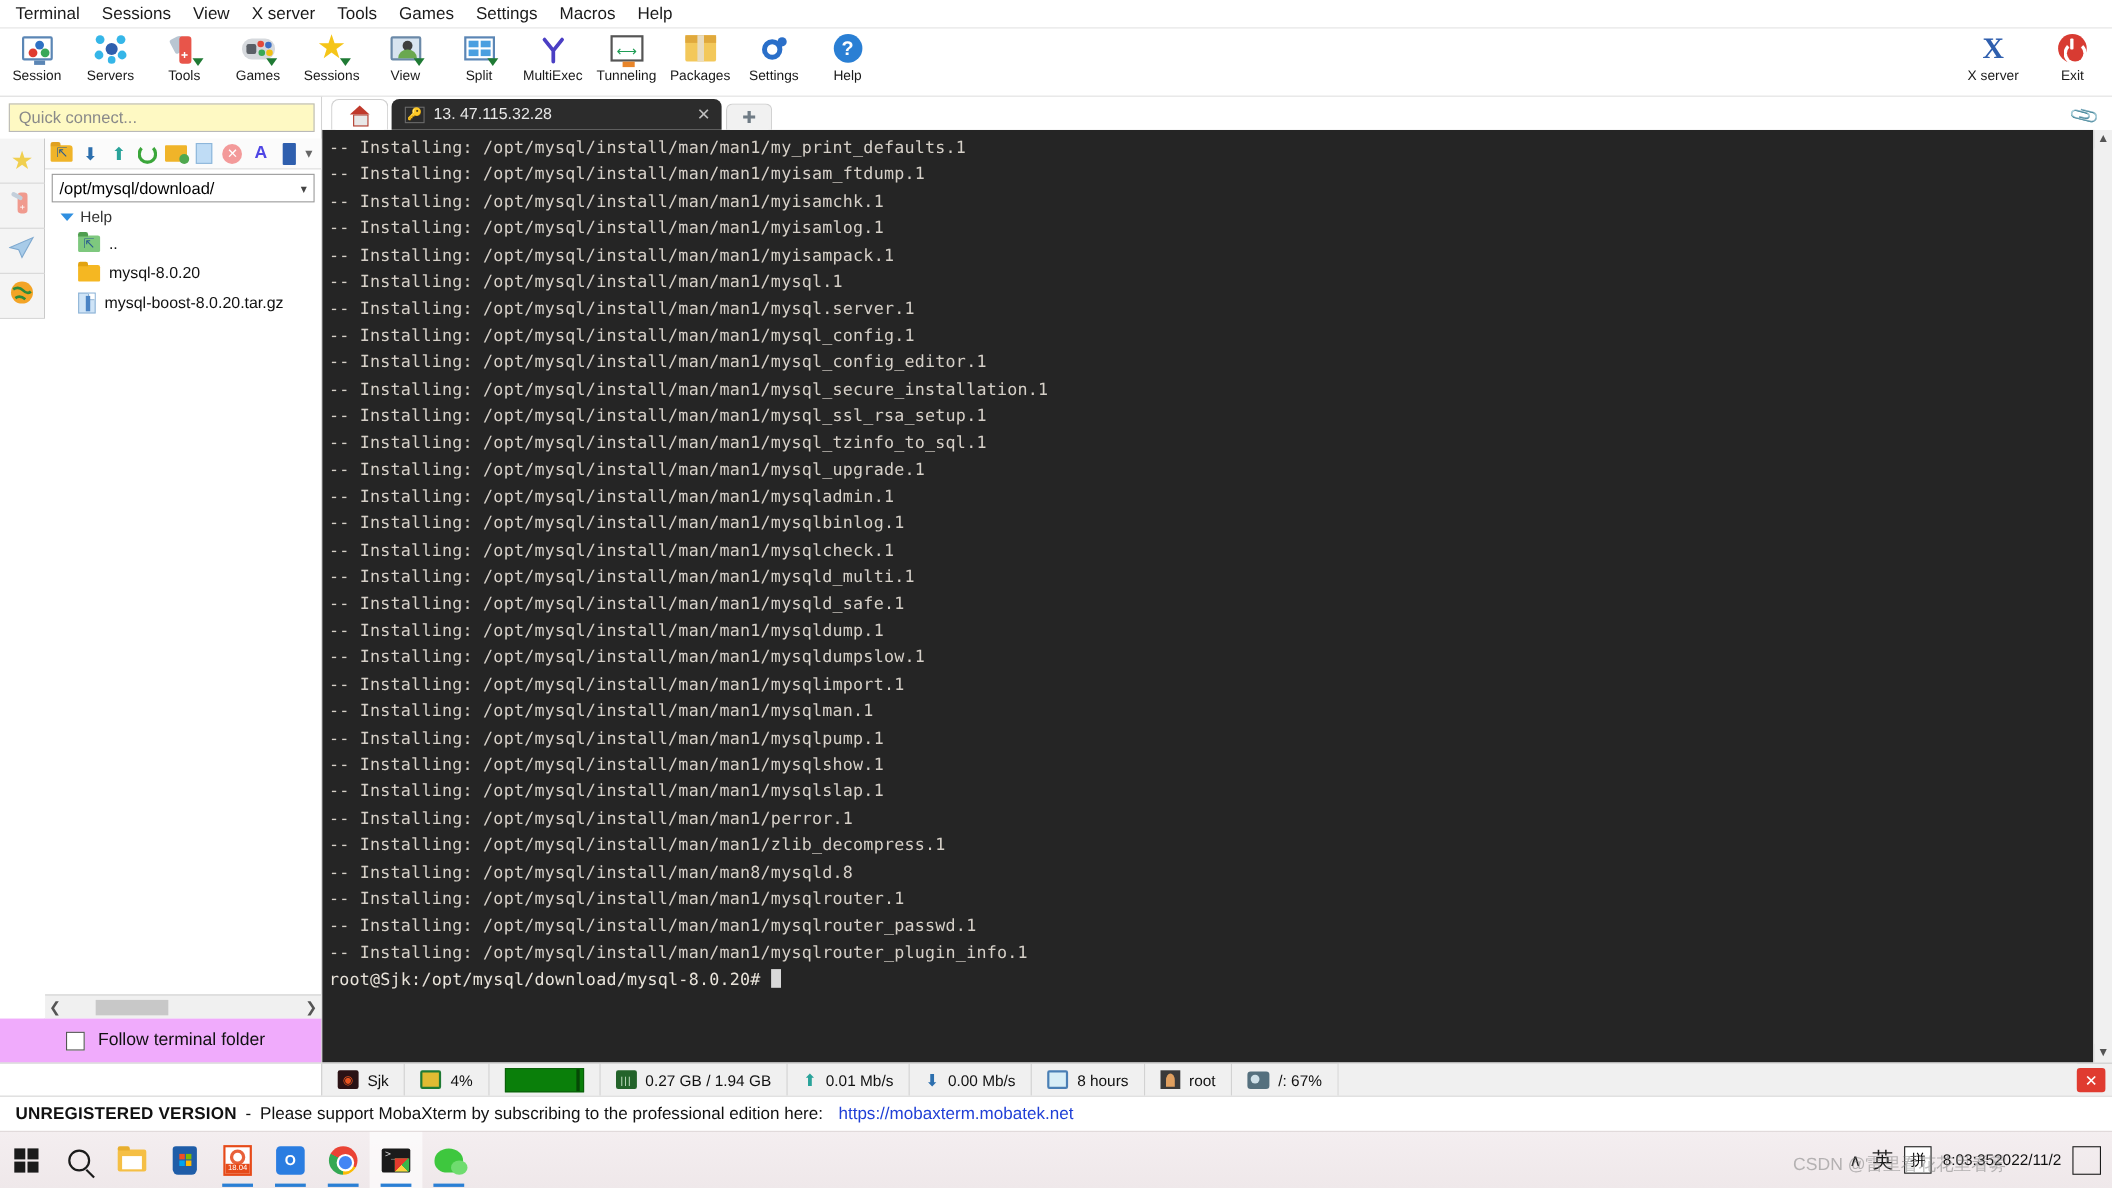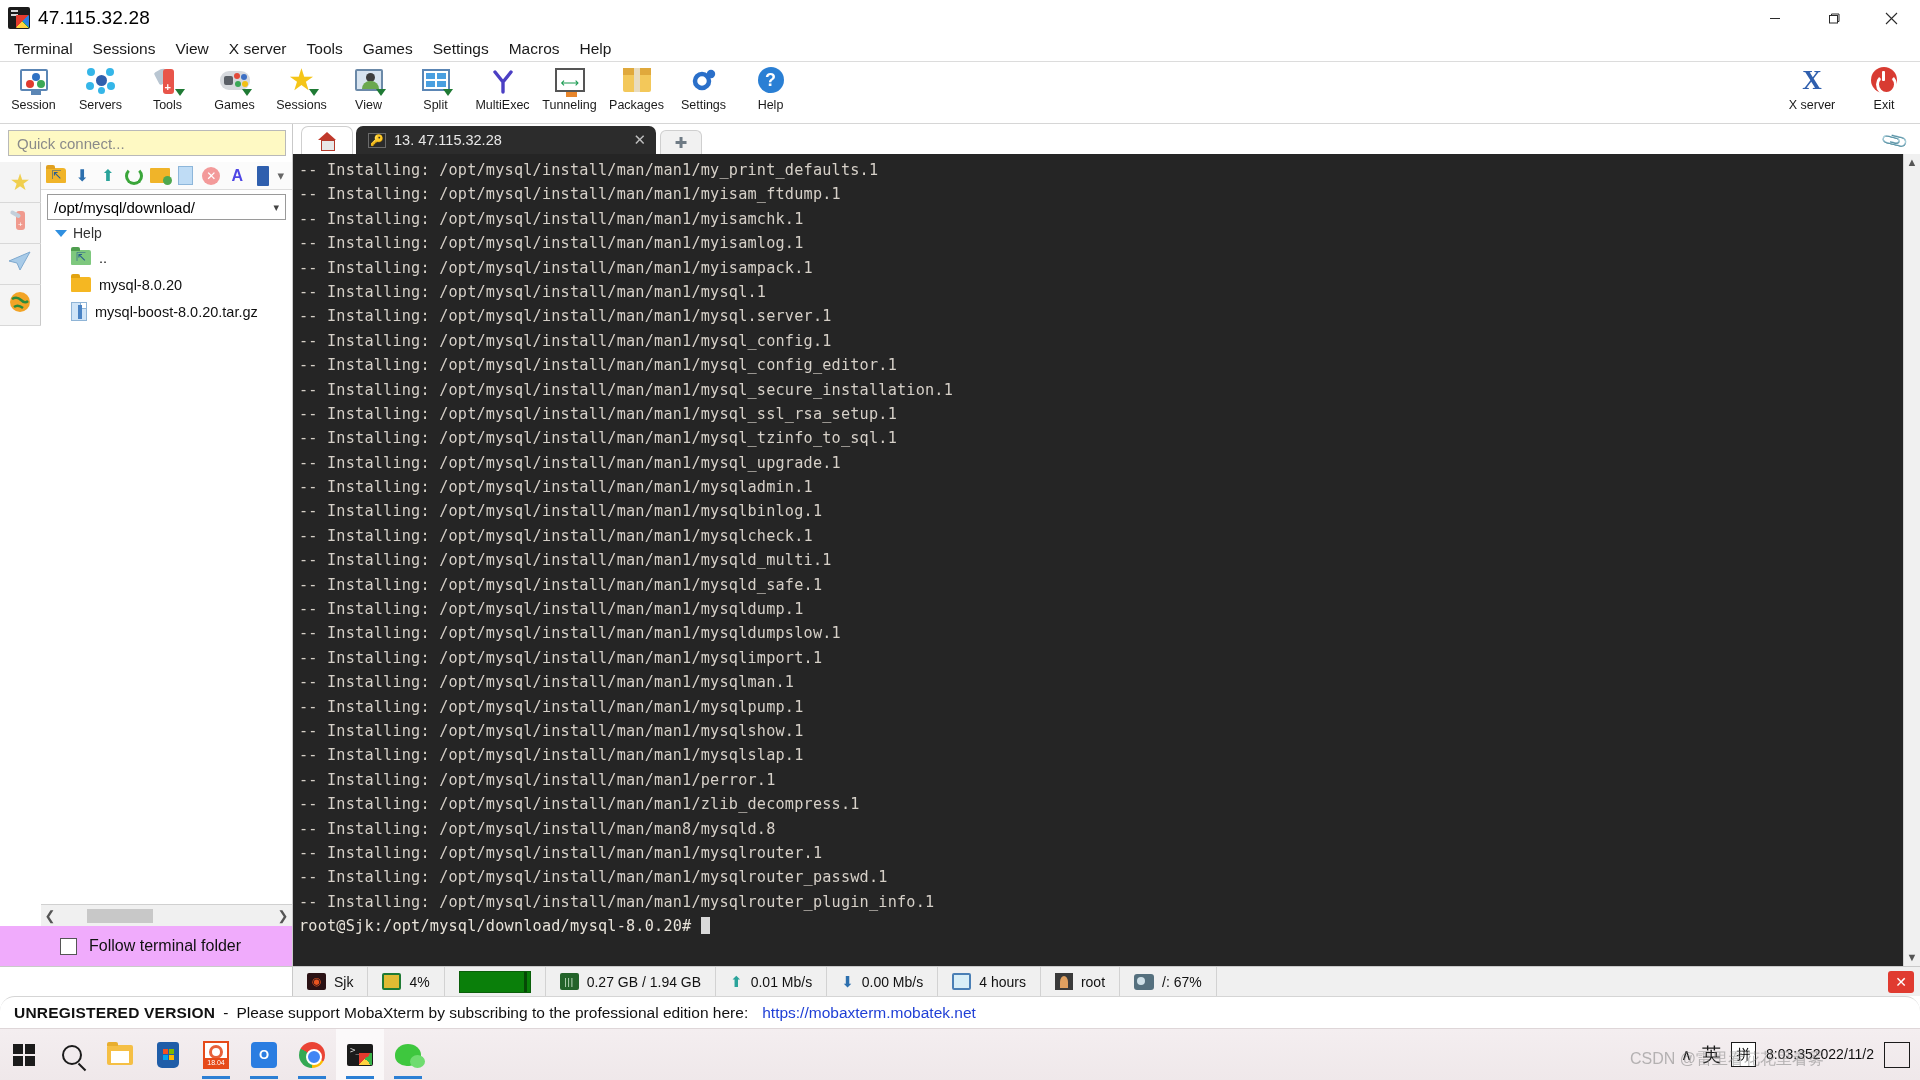--- a/index.html
+++ b/index.html
@@ -357,21 +357,21 @@
     display: flex; align-items: center; justify-content: center; font-size: 14px;
   }
 
   
   .banner {
     height: 32px; flex: 0 0 32px;
     display: flex; align-items: center; gap: 8px;
     padding-left: 14px;
     background: #fff;
     border-top: 1px solid #d5d5d5;
-    font-size: 15.5px; color: #111; border-radius: 15px;
+    font-size: 15.5px; color: #111;
   }
   .banner .bold { font-weight: bold; letter-spacing: .2px; }
   .banner .link { color: #1f3fd6; margin-left: 6px; }
 
   
   .taskbar {
     height: 52px; flex: 0 0 52px;
     display: flex; align-items: center;
     background: linear-gradient(180deg,#f4eef0 0%, #efe8ea 100%);
     border-top: 1px solid #ded6d8;
@@ -422,42 +422,20 @@
     position: absolute; right: 96px; bottom: 10px;
     font-size: 16px; color: rgba(130,130,130,.55);
     white-space: nowrap; pointer-events: none;
   }
 </style>
 </head>
 <body>
 
 <div class="app">
 
-  <div class="titlebar">
-    <div class="title-icon"></div>
-    <div class="title-text">47.115.32.28</div>
-    <div class="win-buttons">
-      <div class="win-btn">
-        <svg width="12" height="12" viewBox="0 0 12 12">
-            <rect x="1" y="6" width="10" height="1" fill="#2b2b2b"></rect>
-          </svg>
-      </div>
-      <div class="win-btn">
-        <svg width="13" height="13" viewBox="0 0 13 13">
-          <rect x="2.5" y="3.5" width="8" height="7.5" fill="none" stroke="#2b2b2b" stroke-width="1"></rect>
-          <path d="M4.5 3.5 V2 H12 V9.5 H10.5" fill="none" stroke="#2b2b2b" stroke-width="1"></path>
-        </svg>
-      </div>
-      <div class="win-btn close">
-        <svg width="13" height="13" viewBox="0 0 13 13">
-            <path d="M1 1 L12 12 M12 1 L1 12" stroke="#2b2b2b" stroke-width="1.1"></path>
-          </svg>
-      </div>
-    </div>
-  </div>
 
   <div class="menubar">
     <div class="menu-item">Terminal</div>
     <div class="menu-item">Sessions</div>
     <div class="menu-item">View</div>
     <div class="menu-item">X server</div>
     <div class="menu-item">Tools</div>
     <div class="menu-item">Games</div>
     <div class="menu-item">Settings</div>
     <div class="menu-item">Macros</div>
@@ -777,21 +755,21 @@
     <div class="sb-cell">
       <span class="up-i">⬆</span>
       <span>0.01 Mb/s</span>
     </div>
     <div class="sb-cell">
       <span class="dn-i">⬇</span>
       <span>0.00 Mb/s</span>
     </div>
     <div class="sb-cell">
       <span class="clock-i"></span>
-      <span>4 hours</span>
+      <span>8 hours</span>
     </div>
     <div class="sb-cell">
       <span class="user-i"></span>
       <span>root</span>
     </div>
     <div class="sb-cell">
       <span class="disk-i"></span>
       <span>/: 67%</span>
     </div>
     <div class="sb-spacer"></div>

